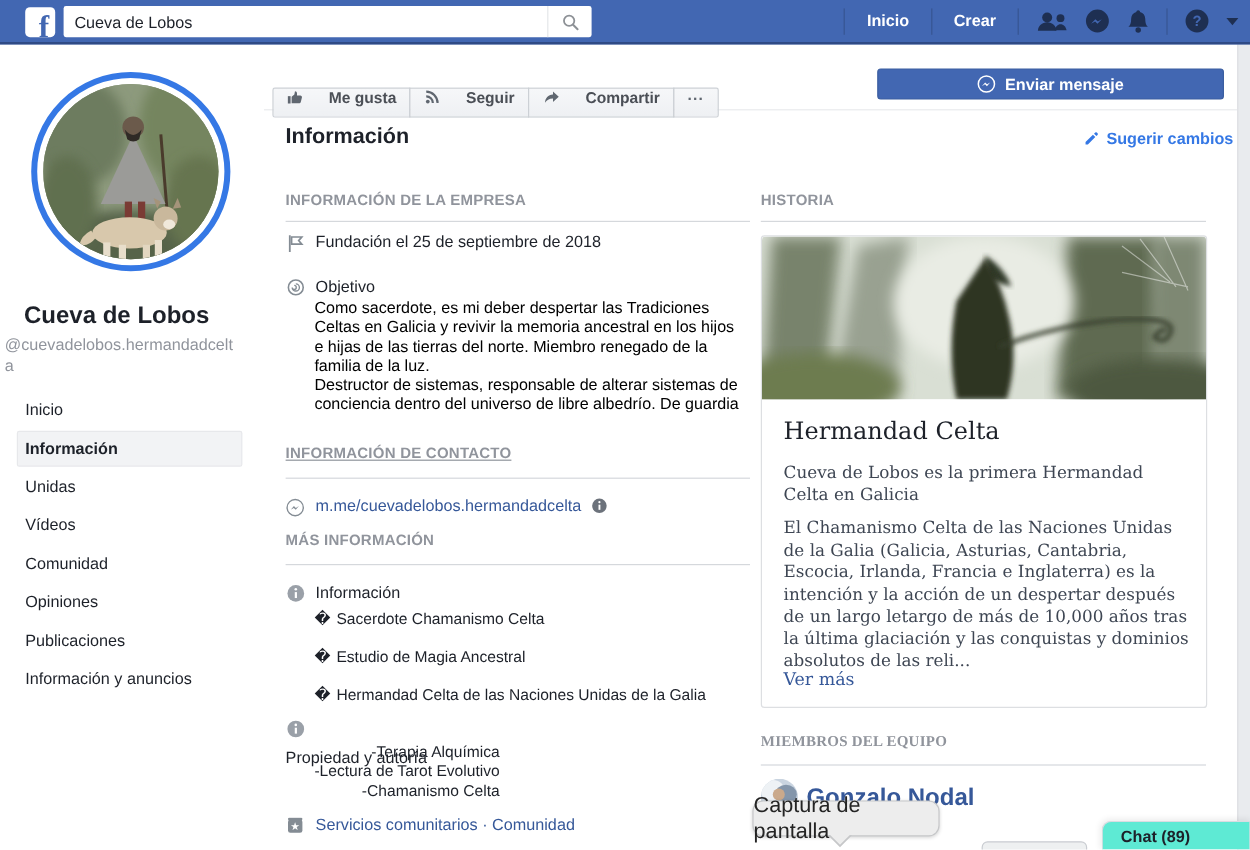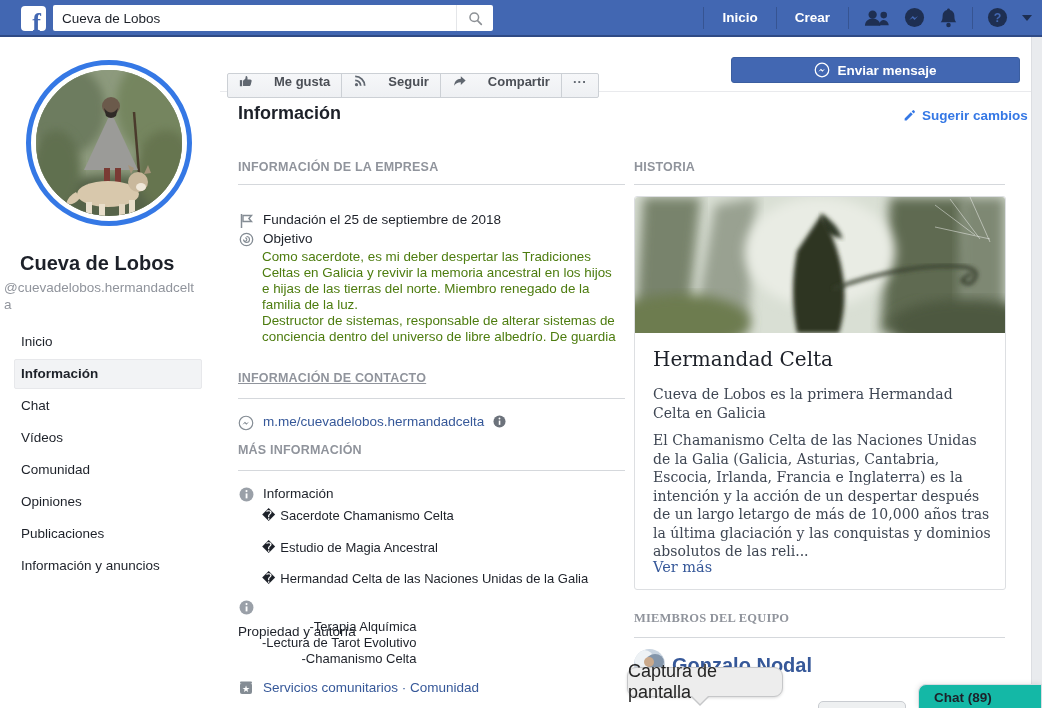--- a/index.html
+++ b/index.html
@@ -66,21 +66,21 @@
   .page-title { position:absolute; left:238px; top:103px; font-size:18px; font-weight:bold; }
   .suggest { position:absolute; left:903px; top:108px; display:flex; align-items:center;
     gap:6px; color:#3578e5; font-size:13.5px; font-weight:bold; cursor:pointer; }
   .sechead { position:absolute; font-size:12.5px; font-weight:bold; color:#90949c;
     letter-spacing:.2px; }
   .secline { position:absolute; height:1px; background:#d5d8dc; }
   .inforow { position:absolute; display:flex; align-items:flex-start; gap:9px;
     font-size:13.5px; color:#1d2129; }
   .inforow .ric { width:16px; display:flex; justify-content:center; padding-top:1px; }
   .bodytext { position:absolute; left:262px; width:358px; font-size:13.4px;
-    line-height:16px; color:#4d7c0f; }
+    line-height:16px; color:#000000; }
   .linkblue { color:#365899; cursor:pointer; }
   .bullrow { position:absolute; left:262px; font-size:13px; color:#1d2129;text-align:right; }
   .bullrow .bch { margin-right:5px; }
 
   
   .histcard { position:absolute; left:634px; top:196px; width:372px; height:394px;
     background:#fff; border:1px solid #dddfe2; border-radius:3px;padding-left:20px; }
   .histimg { position:absolute; left:0; top:0; width:370px; height:136px;
     border-radius:3px 3px 0 0; overflow:hidden; cursor:pointer; }
   .serif { font-family:"DejaVu Serif","Liberation Serif",serif; }
@@ -105,21 +105,21 @@
     color:#242424; box-shadow:0 1px 3px rgba(0,0,0,.15); }
   .tooltip::after { content:""; position:absolute; left:63px; bottom:-8px;
     border-left:9px solid transparent; border-right:9px solid transparent;
     border-top:9px solid #ededed; }
   .tooltip::before { content:""; position:absolute; left:62px; bottom:-10px;
     border-left:10px solid transparent; border-right:10px solid transparent;
     border-top:10px solid #c6c7c9; }
   .graybtn { position:absolute; left:818px; top:701px; width:88px; height:12px;
     background:#eef0f1; border:1px solid #c9ccd1; border-radius:5px; z-index:65; }
   .chatpanel { position:absolute; left:918px; top:684px; width:124px; height:24px;
-    background:#14b8a6; border:1px solid #d9dce1; border-bottom:none;
+    background:#5eead4; border:1px solid #d9dce1; border-bottom:none;
     border-top-left-radius:8px; box-shadow:-1px -1px 5px rgba(0,0,0,.08);
     z-index:70; cursor:pointer; }
   .chatpanel span { position:absolute; left:15px; top:5px; font-size:13.5px;
     font-weight:bold; color:#1d2129; }
 </style>
 </head>
 <body>
 
 <div class="topbar">
   <div class="fb-logo">
@@ -203,21 +203,21 @@
       <rect x="93" y="130" width="6" height="17" fill="#e8decb"></rect>
     </svg>
   </div>
 </div>
 <div class="page-name">Cueva de Lobos</div>
 <div class="page-handle">@cuevadelobos.hermandadcelta</div>
 
 <div class="navlist">
   <div class="navitem">Inicio</div>
   <div class="navitem active">Información</div>
-  <div class="navitem">Chat</div>
+  <div class="navitem">Unidas</div>
   <div class="navitem">Vídeos</div>
   <div class="navitem">Comunidad</div>
   <div class="navitem">Opiniones</div>
   <div class="navitem">Publicaciones</div>
   <div class="navitem">Información y anuncios</div>
 </div>
 
 <div class="actionsbar">
   <div class="btn-group">
     <div class="gbtn">
@@ -258,21 +258,21 @@
 <div class="suggest">
   <svg width="13" height="13" viewBox="0 0 16 16">
     <path d="M2 11.6V14h2.4l7.6-7.6-2.4-2.4zM10.7 3l2.4 2.4 1.2-1.2a1.2 1.2 0 0 0 0-1.7l-.7-.7a1.2 1.2 0 0 0-1.7 0z" fill="#3578e5"></path>
   </svg>
   <span>Sugerir cambios</span>
 </div>
 
 <div class="sechead" style="left:238px; top:160px;">INFORMACIÓN DE LA EMPRESA</div>
 <div class="secline" style="left:238px; top:184px; width:387px;"></div>
 
-<div class="inforow" style="left:238px; top:212px;">
+<div class="inforow" style="left:238px; top:194px;">
   <span class="ric">
     <svg width="15" height="16" viewBox="0 0 15 16">
       <line x1="2.5" y1="1" x2="2.5" y2="15" stroke="#848c94" stroke-width="1.5"></line>
       <path d="M4 2.5h8.5l-2.6 3 2.6 3H4z" fill="none" stroke="#848c94" stroke-width="1.4"></path>
     </svg>
   </span>
   <span>Fundación el 25 de septiembre de 2018</span>
 </div>
 
 <div class="inforow" style="left:238px; top:231px;">

